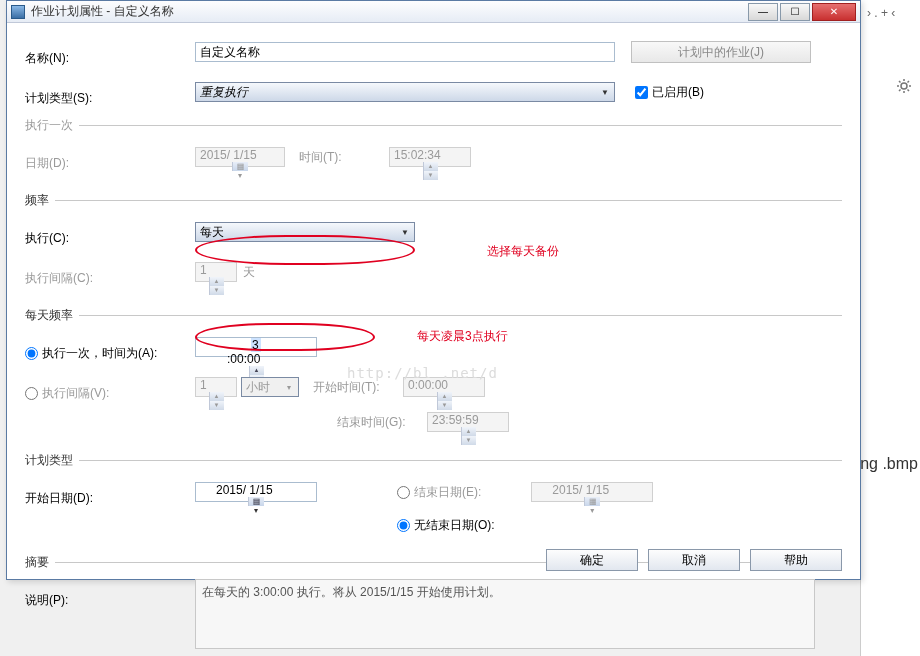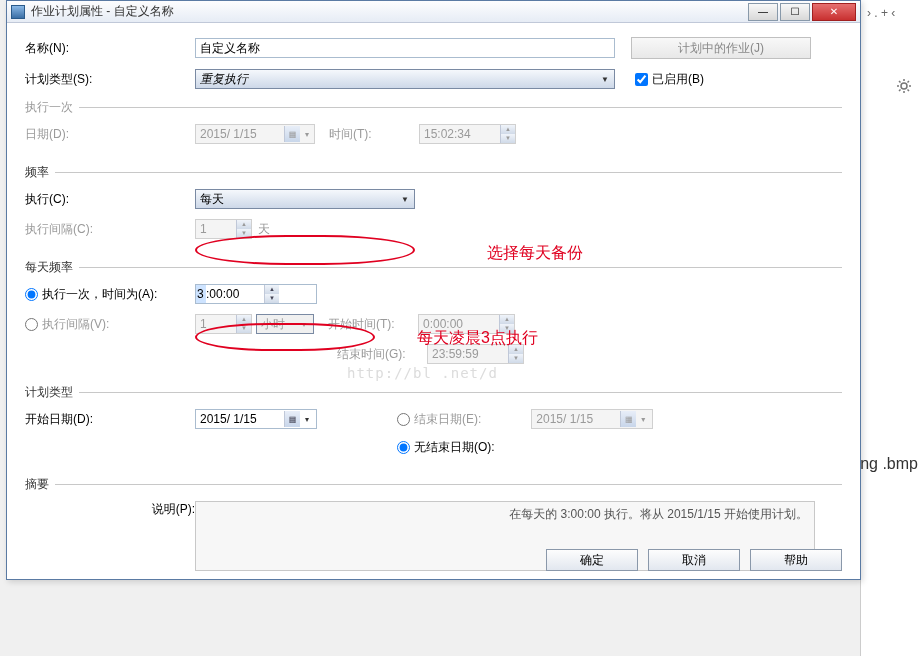--- a/index.html
+++ b/index.html
@@ -9,44 +9,44 @@
 .bgtext { position: absolute; right: 2px; top: 455px; font-size: 16px; color: #333; }
 .window { position: absolute; left: 6px; top: 0; width: 855px; height: 580px; background: #fff; border: 1px solid #5a7aa3; box-shadow: 2px 2px 6px rgba(0,0,0,0.15); }
 .titlebar { height: 22px; background: linear-gradient(#fdfdfe,#e6ecf5); border-bottom: 1px solid #c0c8d8; display: flex; align-items: center; padding: 0 4px; }
 .titlebar .appicon { width: 14px; height: 14px; background: linear-gradient(#8ab8e6,#3a6ea5); border: 1px solid #2a5a8a; margin-right: 6px; }
 .titlebar .title { flex: 1; color: #333; }
 .titlebar .btns { display: flex; }
 .titlebar .tb { width: 30px; height: 18px; margin-left: 2px; display: flex; align-items: center; justify-content: center; border: 1px solid #8899aa; background: linear-gradient(#f8f8f8,#d8d8d8); font-size: 10px; line-height: 1; }
 .titlebar .tb.close { background: linear-gradient(#e67070,#c83030); color: #fff; border-color: #a02020; width: 44px; }
 .content { padding: 14px 18px 8px 18px; position: relative; height: calc(100% - 22px); }
 .row { display: flex; align-items: center; margin-bottom: 10px; }
-.lbl { width: 170px; color: #000; }
+.lbl { width: 170px; color: #000; margin-top: 13px; }
 input[type=text].txt { height: 20px; border: 1px solid #aabccf; padding: 4px 4px; background: #fff; }
 .namefield { width: 420px; }
 .jobsbtn { width: 180px; height: 22px; border: 1px solid #c0c0c0; background: linear-gradient(#f8f8f8,#e8e8e8); color: #888; margin-left: 16px; }
 select.combo, .combo { height: 20px; border: 1px solid #7a8aa3; background: linear-gradient(#f5f8fc,#cdd8e8); padding: 0 2px; }
 .combo.wide { width: 420px; font-style: italic; }
 .chkwrap { margin-left: 20px; display: flex; align-items: center; }
 .chkwrap input { margin-right: 4px; }
 fieldset.sep { border: none; border-top: 1px solid #c8c8c8; padding: 8px 0 4px 0; margin-top: 6px; }
 fieldset.sep > legend { color: #333; padding-right: 6px; }
 .disabled, .disabled * { color: #9a9a9a !important; }
-.datebox, .spinbox, .timebox { display: inline-flex; align-items: center; border: 1px solid #aabccf; height: 20px; background: #fff; }
+.datebox, .spinbox, .timebox { display: inline-flex; align-items: center; border: 1px solid #aabccf; height: 20px; background: #fff; flex-direction: column; }
 .datebox.off, .spinbox.off, .timebox.off { background: #f4f4f4; border-color: #d0d0d0; }
 .datebox input, .spinbox input, .timebox input { border: none; height: 18px; padding: 0 4px; background: transparent; width: 88px; }
 .spinbox input { width: 40px; }
 .timebox input { width: 80px; }
 .datebox .cal { width: 16px; height: 16px; background: linear-gradient(#e8eef8,#c8d6ea); border-left: 1px solid #c0c8d8; display: flex; align-items: center; justify-content: center; font-size: 8px; color: #445; }
 .datebox .dd, .combo .dd { width: 14px; height: 16px; display: flex; align-items: center; justify-content: center; font-size: 8px; color: #333; }
 .spin { display: flex; flex-direction: column; border-left: 1px solid #c0c8d8; }
 .spin div { width: 14px; height: 9px; background: linear-gradient(#f0f4fa,#d0dae8); font-size: 6px; line-height: 8px; text-align: center; color: #445; }
 .redring { position: absolute; border: 2px solid #e00020; border-radius: 50%; pointer-events: none; }
 .ring1 { left: 188px; top: 212px; width: 220px; height: 30px; border-radius: 50%/60%; }
 .ring2 { left: 188px; top: 300px; width: 180px; height: 28px; border-radius: 50%/60%; }
-.redtxt { color: #e00020; position: absolute; font-size: 16px; }
+.redtxt { color: #e00020; position: absolute; font-size: 12px; }
 .rt1 { left: 480px; top: 220px; }
 .rt2 { left: 410px; top: 305px; }
 .watermark { position: absolute; left: 340px; top: 342px; color: #dcdcdc; font-size: 14px; letter-spacing: 1px; pointer-events: none; font-family: monospace; }
 .radiolbl { display: flex; align-items: center; }
 .radiolbl input { margin-right: 4px; }
 .summarybox { width: 620px; height: 70px; border: 1px solid #c8c8c8; background: #f7f7f7; padding: 4px 6px; color: #555; overflow: auto; }
 .footer { position: absolute; bottom: 8px; right: 18px; display: flex; gap: 10px; }
 .footer button { width: 92px; height: 22px; border: 1px solid #8a98aa; background: linear-gradient(#fdfdfd,#e2e7ef); }
 .unit { margin-left: 6px; color: #555; }
 .col2 { display: flex; align-items: center; }
@@ -226,21 +226,21 @@
         <div style="width:202px;"></div>
         <label class="radiolbl">
           <input type="radio" name="dend" checked="" style="">
           <span>无结束日期(O):</span>
         </label>
       </div>
     </fieldset>
 
     <fieldset class="sep">
       <legend>摘要</legend>
-      <div class="row" style="align-items:flex-start;text-align:right;">
+      <div class="row" style="align-items:flex-start;">
         <div class="lbl">说明(P):</div>
         <div class="summarybox">在每天的 3:00:00 执行。将从 2015/1/15 开始使用计划。</div>
       </div>
     </fieldset>
 
     <div class="footer">
       <button>确定</button>
       <button>取消</button>
       <button>帮助</button>
     </div>

